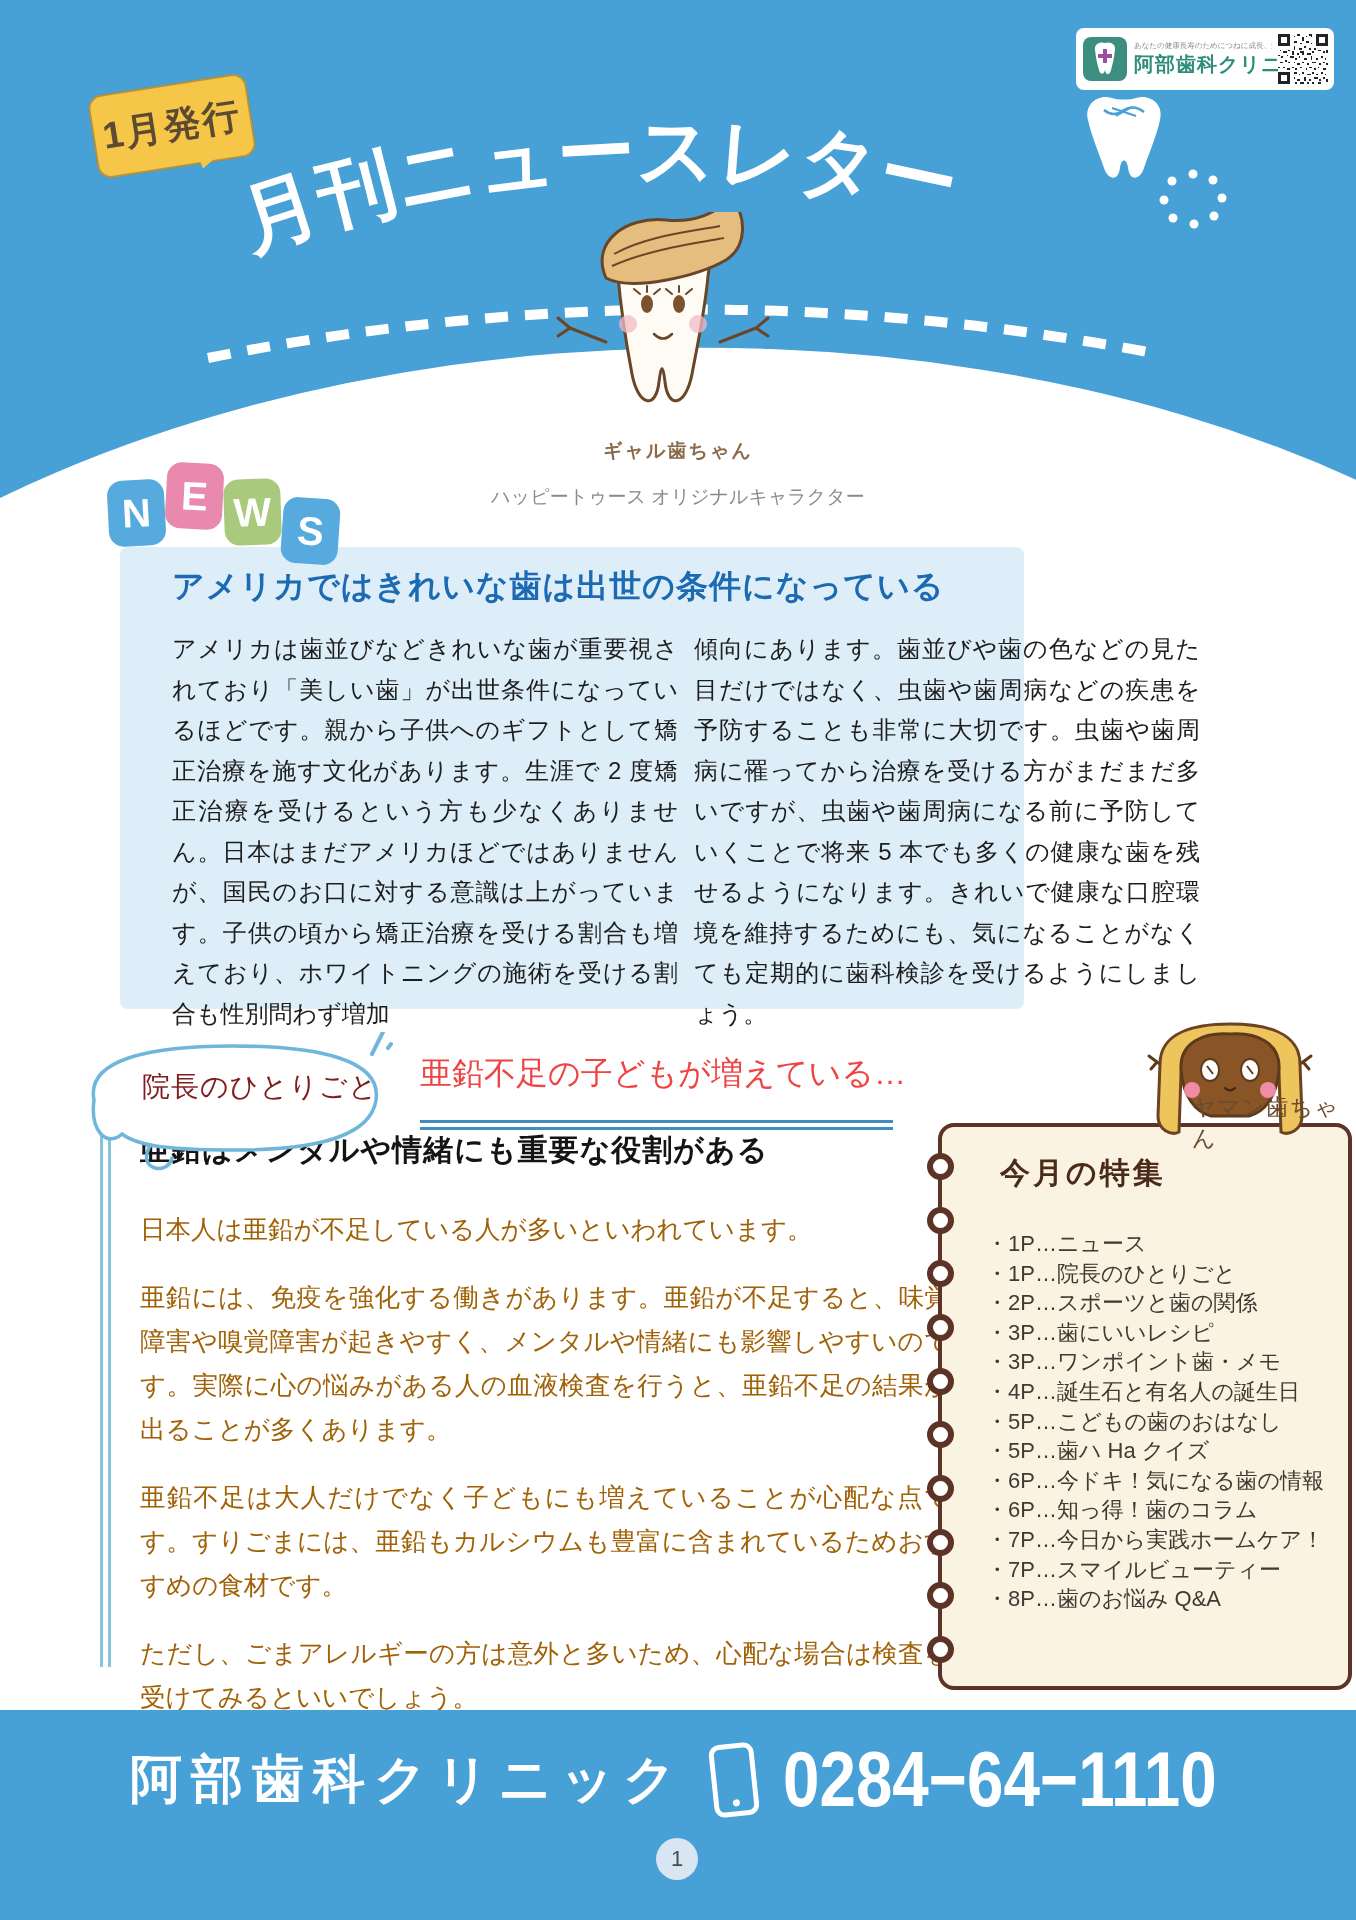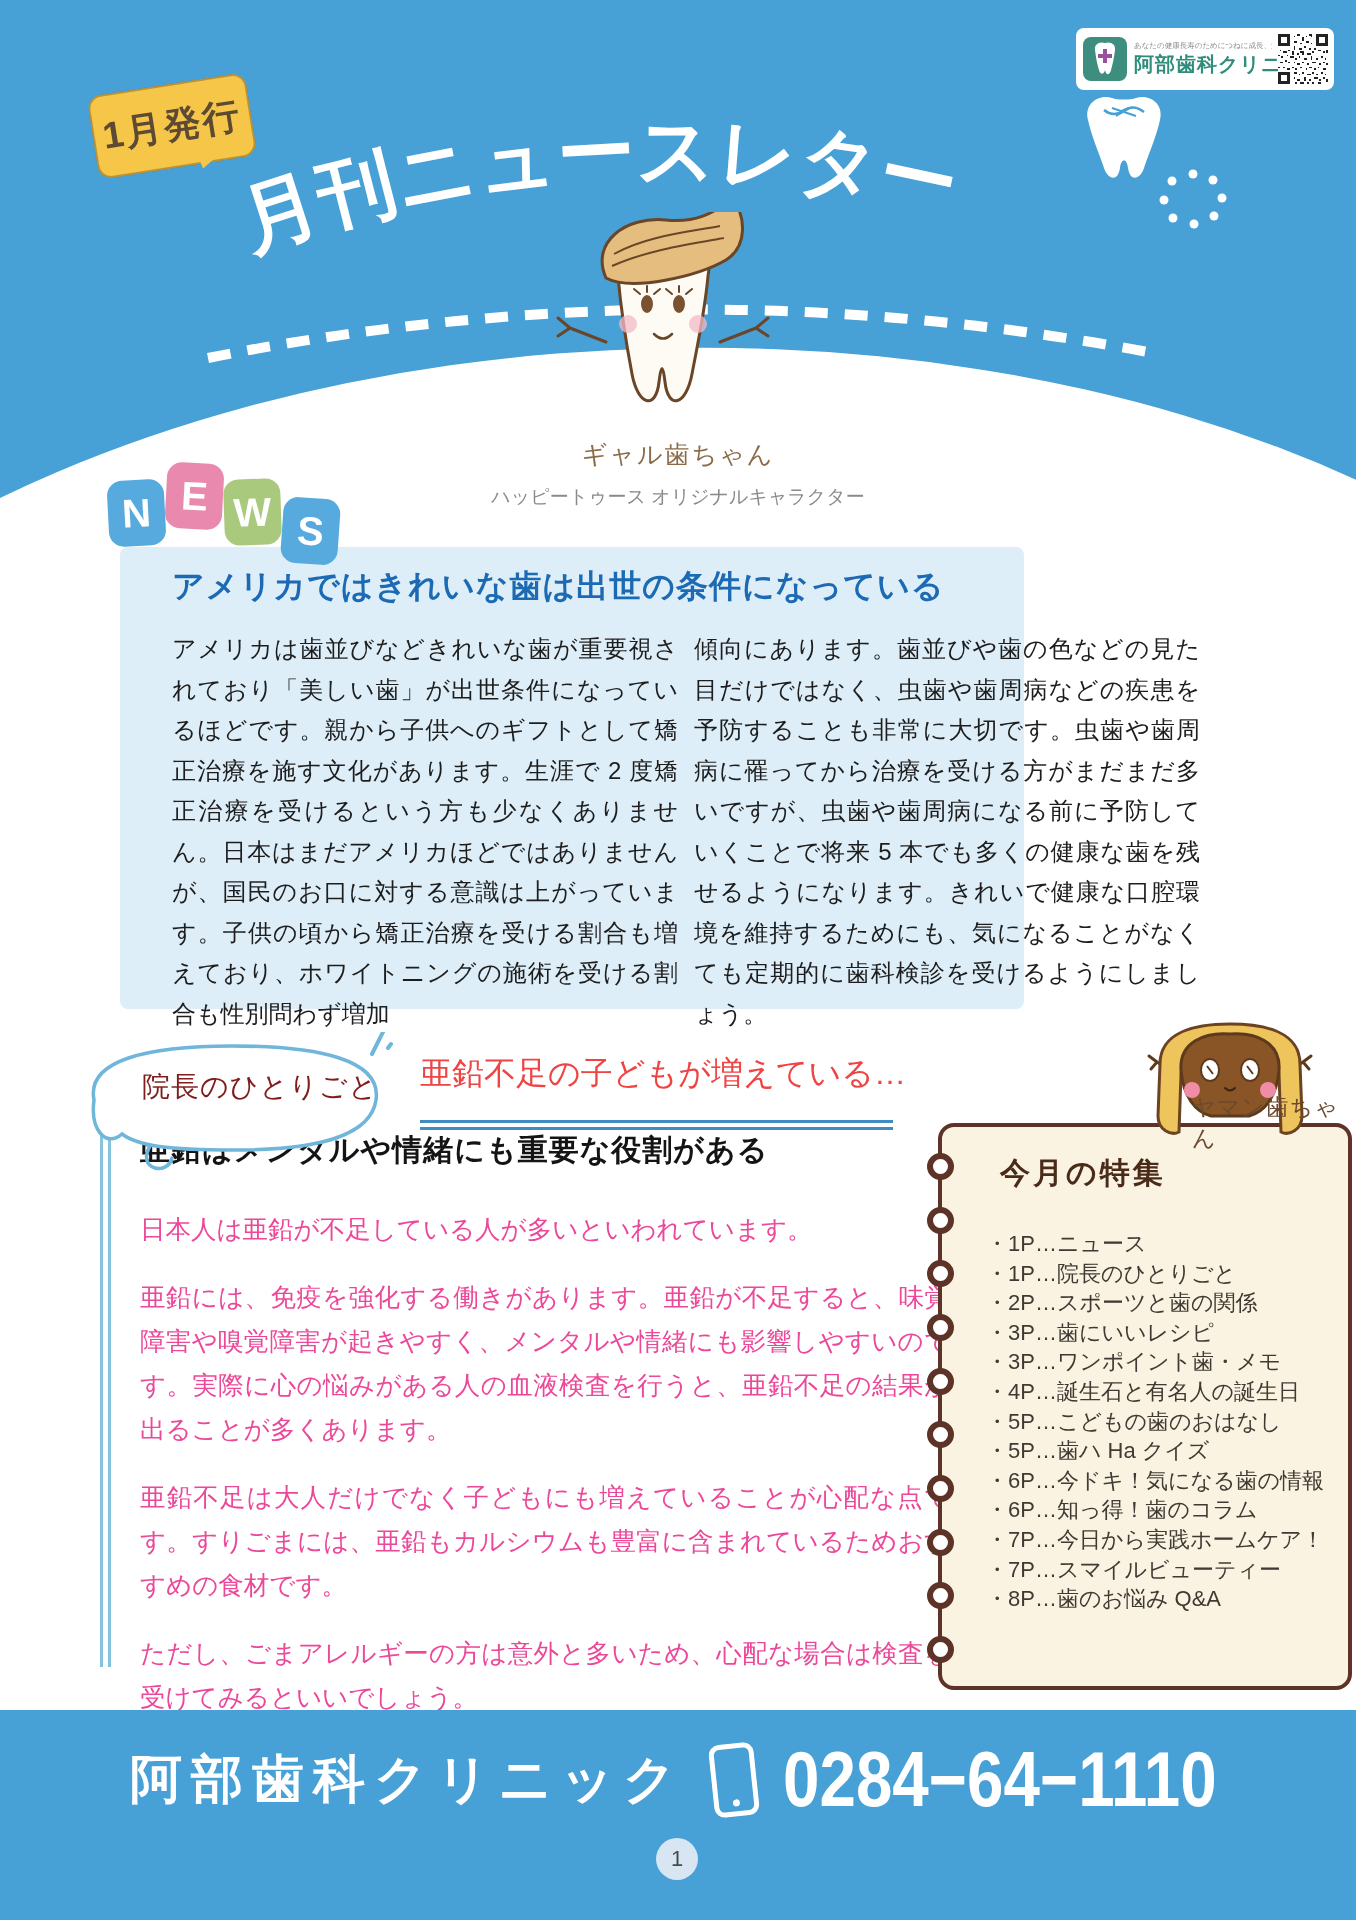--- a/index.html
+++ b/index.html
@@ -21,21 +21,21 @@
   .logo-card{position:absolute;top:28px;left:1076px;width:258px;height:62px;background:#fff;border-radius:8px;
         display:flex;align-items:center;padding:0 6px;gap:6px;box-sizing:border-box;z-index:5;}
   .logo-mid{display:flex;flex-direction:column;justify-content:center;flex:1;min-width:0;}
   .logo-tagline{font-size:7.5px;color:#888;white-space:nowrap;overflow:hidden;}
   .logo-name{font-size:20px;font-weight:bold;color:#2f8d7c;letter-spacing:1px;white-space:nowrap;
         text-shadow:0 0 2px #fff,0 0 2px #fff;}
   .tooth-silhouette{position:absolute;top:94px;left:1082px;z-index:3;}
   .dot-ring{position:absolute;top:168px;left:1158px;z-index:3;}
   
   .gal-tooth{position:absolute;top:212px;left:548px;z-index:3;}
-  .gal-name{position:absolute;top:438px;left:378px;width:600px;text-align:center;font-size:25px;font-weight:normal;
+  .gal-name{position:absolute;top:438px;left:378px;width:600px;text-align:center;font-size:19px;font-weight:bold;
         color:#8a6a48;letter-spacing:2px;text-shadow:0 0 3px #fff,0 0 3px #fff;z-index:3;}
   .gal-caption{position:absolute;top:484px;left:378px;width:600px;text-align:center;font-size:19px;color:#8a8a8a;z-index:3;}
   
   .news-tiles{position:absolute;top:460px;left:108px;z-index:6;}
   .news-tile{position:absolute;width:57px;height:66px;border-radius:15px;display:flex;align-items:center;
         justify-content:center;color:#fff;font-size:40px;font-weight:bold;}
   .tile-n{left:0;top:20px;background:#56aadd;transform:rotate(-3deg);}
   .tile-e{left:58px;top:3px;background:#e989ad;transform:rotate(3deg);}
   .tile-w{left:116px;top:19px;background:#a9ca7d;transform:rotate(-2deg);}
   .tile-s{left:174px;top:38px;background:#56aadd;transform:rotate(4deg);}
@@ -47,21 +47,21 @@
   .bubble{position:absolute;top:1032px;left:72px;z-index:4;}
   .bubble-label{position:absolute;top:1068px;left:118px;width:260px;text-align:right;font-size:28px;color:#7f1d1d;
         letter-spacing:1px;z-index:5;}
   .zinc-heading{position:absolute;top:1052px;left:420px;font-size:32px;font-weight:normal;color:#ef4444;z-index:4;}
   .zinc-underline{position:absolute;top:1120px;left:420px;width:473px;z-index:4;}
   .zinc-underline div{height:3px;background:#3f8cc0;margin-bottom:4px;}
   .zinc-vline{position:absolute;top:1132px;left:100px;height:535px;display:flex;gap:5px;z-index:3;}
   .zinc-vline div{width:3px;background:#86c3dc;}
   .zinc-body{position:absolute;top:1130px;left:140px;width:810px;z-index:3;}
   .zinc-sub{font-size:30px;font-weight:bold;color:#141414;margin:0 0 36px 0;letter-spacing:1px;}
-  .zinc-body p{font-size:25.5px;line-height:44px;color:#ec4899;margin:0 0 24px 0;text-align:justify;}
+  .zinc-body p{font-size:25.5px;line-height:44px;color:#a16207;margin:0 0 24px 0;text-align:justify;}
   
   .toc-box{position:absolute;top:1123px;left:938px;width:414px;height:567px;background:#faf3e1;
         border:4px solid #5d3327;border-radius:16px;box-sizing:border-box;z-index:4;}
   .toc-rings{position:absolute;top:26px;left:-15px;height:510px;display:flex;flex-direction:column;
         justify-content:space-between;}
   .toc-ring{width:15px;height:15px;border-radius:50%;background:#fff;border:6px solid #5d3327;}
   .toc-title{position:absolute;top:26px;left:58px;font-size:30px;font-weight:bold;color:#4a2a18;letter-spacing:3px;text-align:right;}
   .toc-list{position:absolute;top:102px;left:44px;margin:0;padding:0;list-style:none;}
   .toc-list li{font-size:22px;line-height:29.6px;color:#3f3a33;white-space:nowrap;}
   .toc-list li::before{content:"・";color:#3f3a33;}

